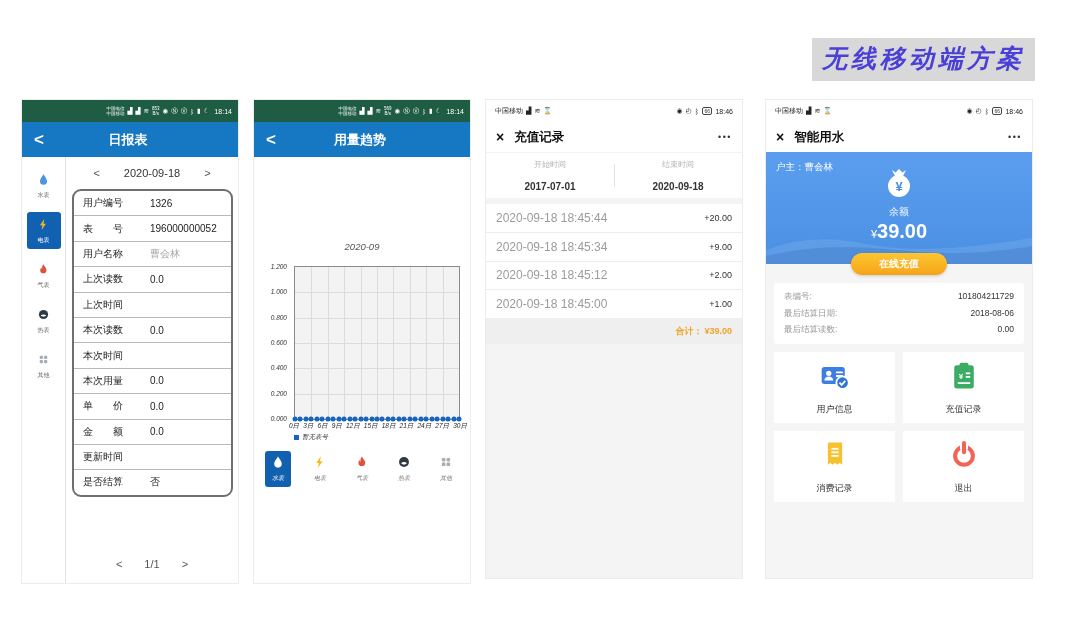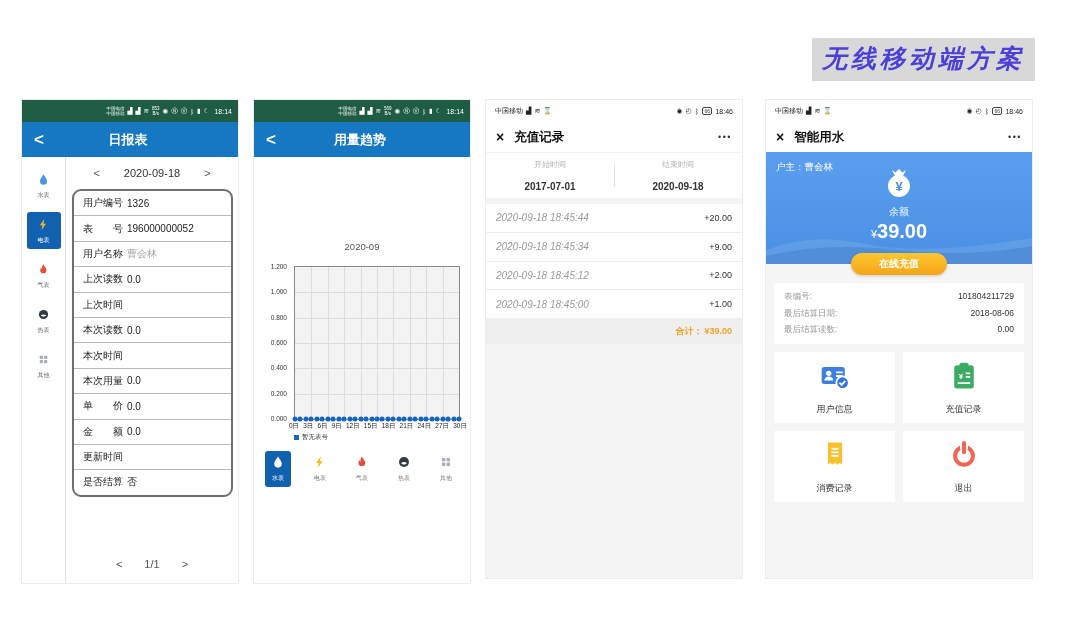--- a/index.html
+++ b/index.html
@@ -37,28 +37,28 @@
   .s1-body{display:flex;height:calc(100% - 57px);position:relative;}
   .side{width:44px;border-right:1px solid #e2e2e2;display:flex;flex-direction:column;align-items:center;padding-top:10px;gap:8px;box-sizing:border-box;}
   .side-item{width:34px;height:37px;display:flex;flex-direction:column;align-items:center;justify-content:center;gap:1px;border-radius:3px;cursor:pointer;}
   .side-item.sel{background:#1261b0;}
   .side-label{font-size:6px;color:#666;}
   .side-item.sel .side-label{color:#fff;}
   .s1-main{flex:1;display:flex;flex-direction:column;position:relative;}
   .datenav{display:flex;justify-content:center;align-items:center;gap:24px;height:30px;font-size:11px;color:#333;margin-top:1px;}
   .nav-arrow{color:#555;cursor:pointer;}
   .form-card{margin:1px 5px 0 6px;border:2px solid #6f6f6f;border-radius:9px;overflow:hidden;background:#fff;}
-  .frow{height:24.4px;display:flex;align-items:center;padding-left:9px;gap:4px;font-size:10px;color:#222;}
+  .frow{height:24.4px;display:flex;align-items:center;padding-left:9px;gap:27px;font-size:10px;color:#222;}
   .frow + .frow{border-top:1px solid #b9b9b9;}
   .fvalue.muted{color:#a6a6a6;}
   .pager{position:absolute;bottom:13px;left:0;right:0;display:flex;justify-content:center;gap:22px;font-size:11px;color:#555;}
   .pager span{cursor:pointer;}
 
   
-  .s2-body{position:relative;height:calc(100% - 57px);}
+  .s2-body{position:relative;height:calc(100% - 57px);font-style:italic;}
   .chart-title{text-align:center;font-size:9.5px;color:#555;padding-top:84px;}
   .chart{position:relative;margin:14px 10px 0 40px;}
   .plot{height:152px;background:#f3f3f3;border:1px solid #8a8a8a;position:relative;}
   .hgrid{position:absolute;left:0;right:0;height:1px;background:#dcdcdc;}
   .vgrid{position:absolute;top:0;bottom:0;width:1px;background:#dcdcdc;}
   .dot{position:absolute;width:5px;height:5px;border-radius:50%;background:#1565c0;transform:translate(-50%,50%);}
   .yaxis{position:absolute;left:-37px;top:0;height:152px;width:33px;}
   .ytick{position:absolute;right:3px;transform:translateY(-50%);font-size:6.5px;color:#333;}
   .xaxis{display:flex;justify-content:space-between;font-size:6.5px;color:#222;margin:2px -7px 0 -5px;}
   .legend{display:flex;align-items:center;gap:3px;font-size:6.5px;color:#333;margin-top:2px;}
@@ -78,21 +78,21 @@
 
   
   .filters{background:#fff;display:flex;height:45px;position:relative;border-top:1px solid #f3f3f3;}
   .fcol{flex:1;display:flex;flex-direction:column;align-items:center;justify-content:center;gap:11px;cursor:pointer;}
   .flab{font-size:8px;color:#b3b3b3;}
   .fval{font-size:10px;font-weight:bold;color:#333;text-align:center;}
   .fdiv{position:absolute;left:50%;top:11px;bottom:11px;width:1px;background:#e2e2e2;}
   .rec-list{margin-top:6px;background:#fff;}
   .rrow{height:27.8px;display:flex;justify-content:space-between;align-items:center;padding:0 10px;background:#fff;}
   .rrow + .rrow{border-top:1px solid #ededed;}
-  .rtime{font-size:10px;color:#9b9b9b;font-style:italic;}
+  .rtime{font-size:12px;color:#9b9b9b;}
   .ramt{font-size:9px;color:#333;margin-left:48px;}
   .total-row{height:26px;display:flex;justify-content:flex-end;align-items:center;padding:0 10px;
     font-size:9px;font-weight:bold;color:#f0a325;background:#efefef;gap:2px;}
 
   
   .card-wrap{position:relative;}
   .blue-card{position:relative;height:112px;background:linear-gradient(180deg,#5b9ef0,#4a90e2);color:#fff;overflow:hidden;}
   .waves{position:absolute;bottom:0;left:0;width:100%;height:40px;}
   .owner{position:absolute;top:9px;left:10px;font-size:9.5px;z-index:2;}
   .card-center{position:absolute;top:12px;left:0;right:0;display:flex;flex-direction:column;align-items:center;z-index:2;}

